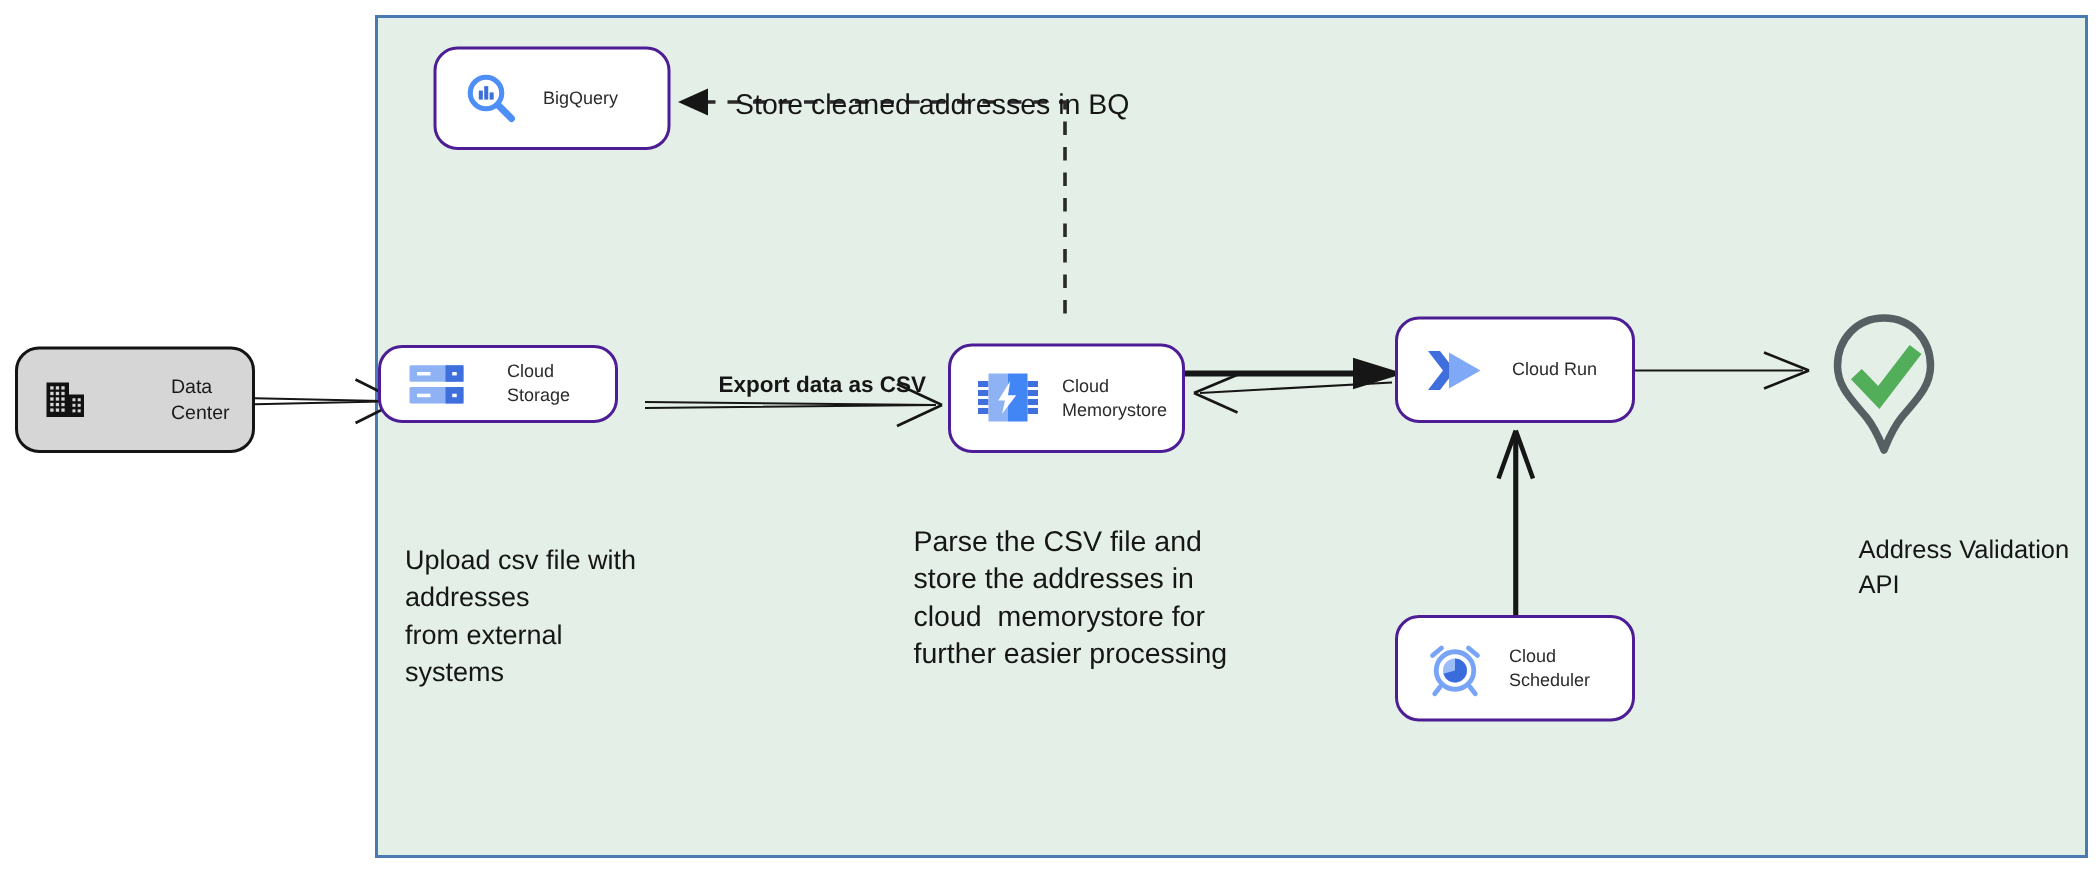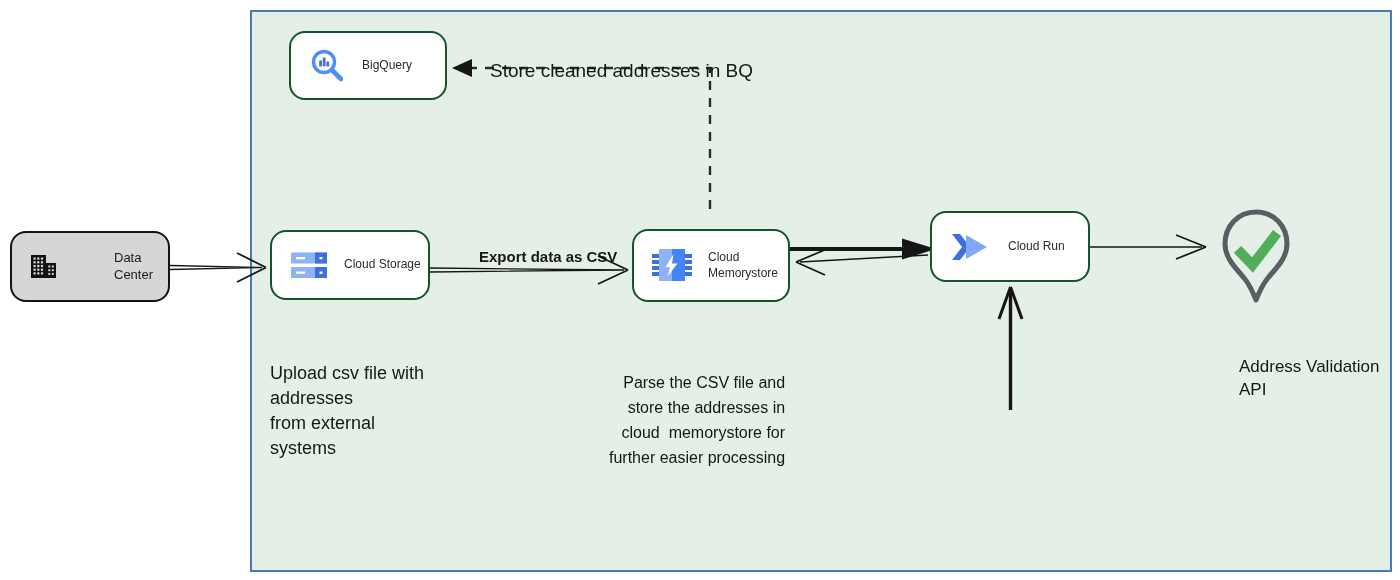--- a/index.html
+++ b/index.html
@@ -1,36 +1,36 @@
 <!DOCTYPE html>
 <html><head>
 <meta charset="utf-8">
 <style>
   html,body{margin:0;padding:0;background:#ffffff;}
   .stage{position:relative;width:1400px;height:580px;background:#ffffff;
          font-family:"Liberation Sans",sans-serif;overflow:hidden;}
   .zone{position:absolute;left:250px;top:10px;width:1138px;height:558px;
         background:#e4f0e7;border:2px solid #4a7ab2;}
-  .node{position:absolute;background:#ffffff;border:2px solid #14532d;border-radius:16px;
+  .node{position:absolute;background:#ffffff;border:2px solid #4c1d95;border-radius:16px;
         display:flex;align-items:center;box-sizing:border-box;z-index:3;}
   .node .icon{margin-left:18px;flex:0 0 auto;display:flex;align-items:center;}
   .node .label{margin-left:16px;font-size:12px;color:#2b2b2b;line-height:1.3;}
   #node-bigquery{left:289px;top:31px;width:158px;height:69px;}
-  #node-storage{left:270px;top:230px;width:160px;height:70px;}
+  #node-storage{left:252px;top:230px;width:160px;height:52px;gap:12px;}
   #node-memorystore{left:632px;top:229px;width:158px;height:73px;}
   #node-run{left:930px;top:211px;width:160px;height:71px;}
   #node-scheduler{left:930px;top:410px;width:160px;height:71px;}
   #node-datacenter{left:10px;top:231px;width:160px;height:71px;
         background:#d6d6d6;border:2px solid #141414;gap:40px;}
   #node-datacenter .label{font-size:13px;color:#1a1a1a;}
   .note{position:absolute;color:#161616;white-space:pre-wrap;z-index:2;margin-top:28px;}
   #note-store-bq{left:490px;top:32px;font-size:19px;}
   #note-export-csv{left:479px;top:220px;font-size:15px;font-weight:bold;}
   #note-upload{left:270px;top:333px;font-size:18px;line-height:25px;}
-  #note-parse{left:609px;top:342px;font-size:16px;line-height:25px;text-align:right;}
+  #note-parse{left:609px;top:321px;font-size:19px;line-height:25px;}
   #note-periodic{left:1031px;top:345px;font-size:18px;line-height:24px;}
   #note-address-api{left:1239px;top:327px;font-size:17px;line-height:23px;}
   .arrows{position:absolute;left:0;top:0;z-index:1;pointer-events:none;}
   .pin{position:absolute;left:1218px;top:206px;z-index:3;}
 </style>
 </head>
 <body>
 
 <div class="stage">
 
@@ -162,20 +162,34 @@
   <div class="node" id="node-run">
     <span class="icon">
       <svg width="42" height="34" viewBox="0 0 42 34">
         <polygon points="2,4 10,4 20,17 10,30 2,30 12,17" fill="#3e6fdc"></polygon>
         <polygon points="16,5 37,17 16,29" fill="#7fa8f7"></polygon>
       </svg>
     </span>
     <span class="label">Cloud Run</span>
   </div>
 
+  <div class="node" id="node-scheduler">
+    <span class="icon">
+      <svg width="40" height="40" viewBox="0 0 40 40">
+        <line x1="5" y1="11" x2="11" y2="6" stroke="#77a4f7" stroke-width="3.2" stroke-linecap="round"></line>
+        <line x1="35" y1="11" x2="29" y2="6" stroke="#77a4f7" stroke-width="3.2" stroke-linecap="round"></line>
+        <line x1="10" y1="32" x2="6.5" y2="36.5" stroke="#77a4f7" stroke-width="3.2" stroke-linecap="round"></line>
+        <line x1="30" y1="32" x2="33.5" y2="36.5" stroke="#77a4f7" stroke-width="3.2" stroke-linecap="round"></line>
+        <circle cx="20" cy="21" r="12.5" stroke="#77a4f7" stroke-width="3.2" fill="#ffffff"></circle>
+        <circle cx="20" cy="21" r="8" fill="#9dbdf9"></circle>
+        <path d="M20,21 L20,13 A8,8 0 1 1 12.3,23.2 Z" fill="#3a6ddb"></path>
+      </svg>
+    </span>
+    <span class="label">Cloud Scheduler</span>
+  </div>
 
   <div class="pin">
     <svg width="76" height="106" viewBox="0 0 76 106">
       <path d="M38,6 C20,6 7,20 7,38 C7,52 17,61 26.5,72.5 C32.5,80 35.5,88 38,94
                C40.5,88 43.5,80 49.5,72.5 C59,61 69,52 69,38 C69,20 56,6 38,6 Z" stroke="#566063" stroke-width="5" fill="none" stroke-linejoin="round"></path>
       <polyline points="23,47 34.5,59 56,31" stroke="#52ae58" stroke-width="10" fill="none" stroke-linecap="square" stroke-linejoin="miter"></polyline>
     </svg>
   </div>
 
   <div class="note" id="note-store-bq">Store cleaned addresses in BQ</div>

